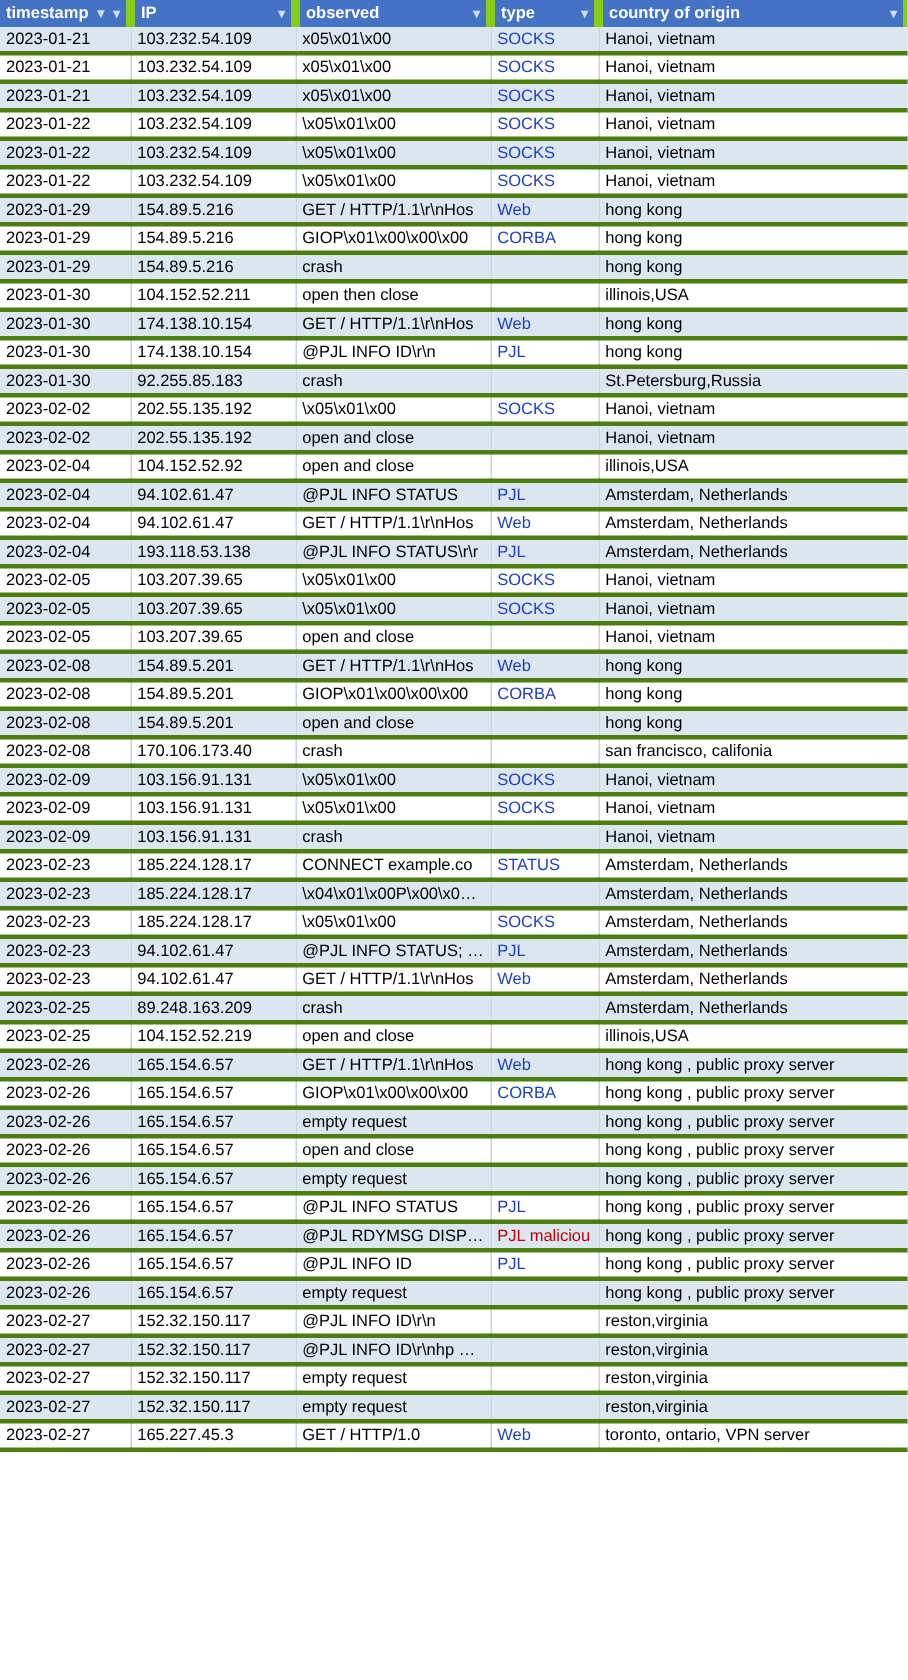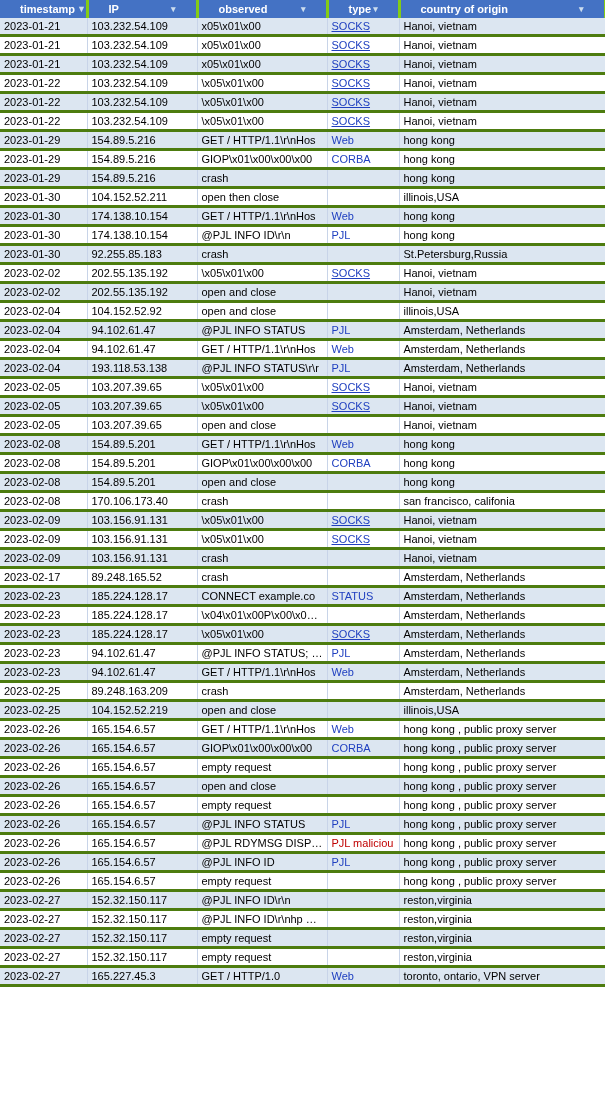--- a/index.html
+++ b/index.html
@@ -12,23 +12,23 @@
     table {
       width: 605px;
       border-collapse: collapse;
       table-layout: fixed;
     }
     thead tr {
       background: #4472c4;
       color: #fff;
     }
     thead th {
-      padding: 3px 20px;
+      padding: 3px 4px;
       text-align: left;
-      border-right: 3px solid #84cc16;
+      border-right: 6px solid #84cc16;
       font-weight: bold;
       font-size: 11px;
       white-space: nowrap;
       overflow: hidden;
     }
     thead th .th-inner {
       display: flex;
       align-items: center;
       justify-content: space-between;
     }
@@ -59,21 +59,21 @@
       font-size: 11px;
       color: #000;
       border-right: 1px solid #c8d4e8;
     }
     .col-timestamp { width: 87px; }
     .col-ip        { width: 110px; }
     .col-observed  { width: 130px; }
     .col-type      { width: 72px; }
     .col-origin    { width: 206px; }
 
-    .type-socks    { color: #2040c0; text-decoration: underline; }
+    .type-socks    { color: #2040c0; }
     .type-web      { color: #2040c0; }
     .type-corba    { color: #2040c0; }
     .type-pjl      { color: #2040c0; margin-left: 11px; }
     .type-proxy    { color: #2040c0; }
     .type-malicious { color: #c00000; }
   </style>
 </head>
 <body>
 
 <table>
@@ -310,27 +310,20 @@
         <td class="col-origin">Hanoi, vietnam</td>
       </tr>
       <tr>
         <td class="col-timestamp">2023-02-09</td>
         <td class="col-ip">103.156.91.131</td>
         <td class="col-observed">crash</td>
         <td class="col-type"></td>
         <td class="col-origin">Hanoi, vietnam</td>
       </tr>
       <tr>
-        <td class="col-timestamp">2023-02-17</td>
-        <td class="col-ip">89.248.165.52</td>
-        <td class="col-observed">crash</td>
-        <td class="col-type"></td>
-        <td class="col-origin">Amsterdam, Netherlands</td>
-      </tr>
-      <tr>
         <td class="col-timestamp">2023-02-23</td>
         <td class="col-ip">185.224.128.17</td>
         <td class="col-observed">CONNECT example.co</td>
         <td class="col-type type-proxy">STATUS</td>
         <td class="col-origin">Amsterdam, Netherlands</td>
       </tr>
       <tr>
         <td class="col-timestamp">2023-02-23</td>
         <td class="col-ip">185.224.128.17</td>
         <td class="col-observed">\x04\x01\x00P\x00\x00\x00\x01\x0</td>

